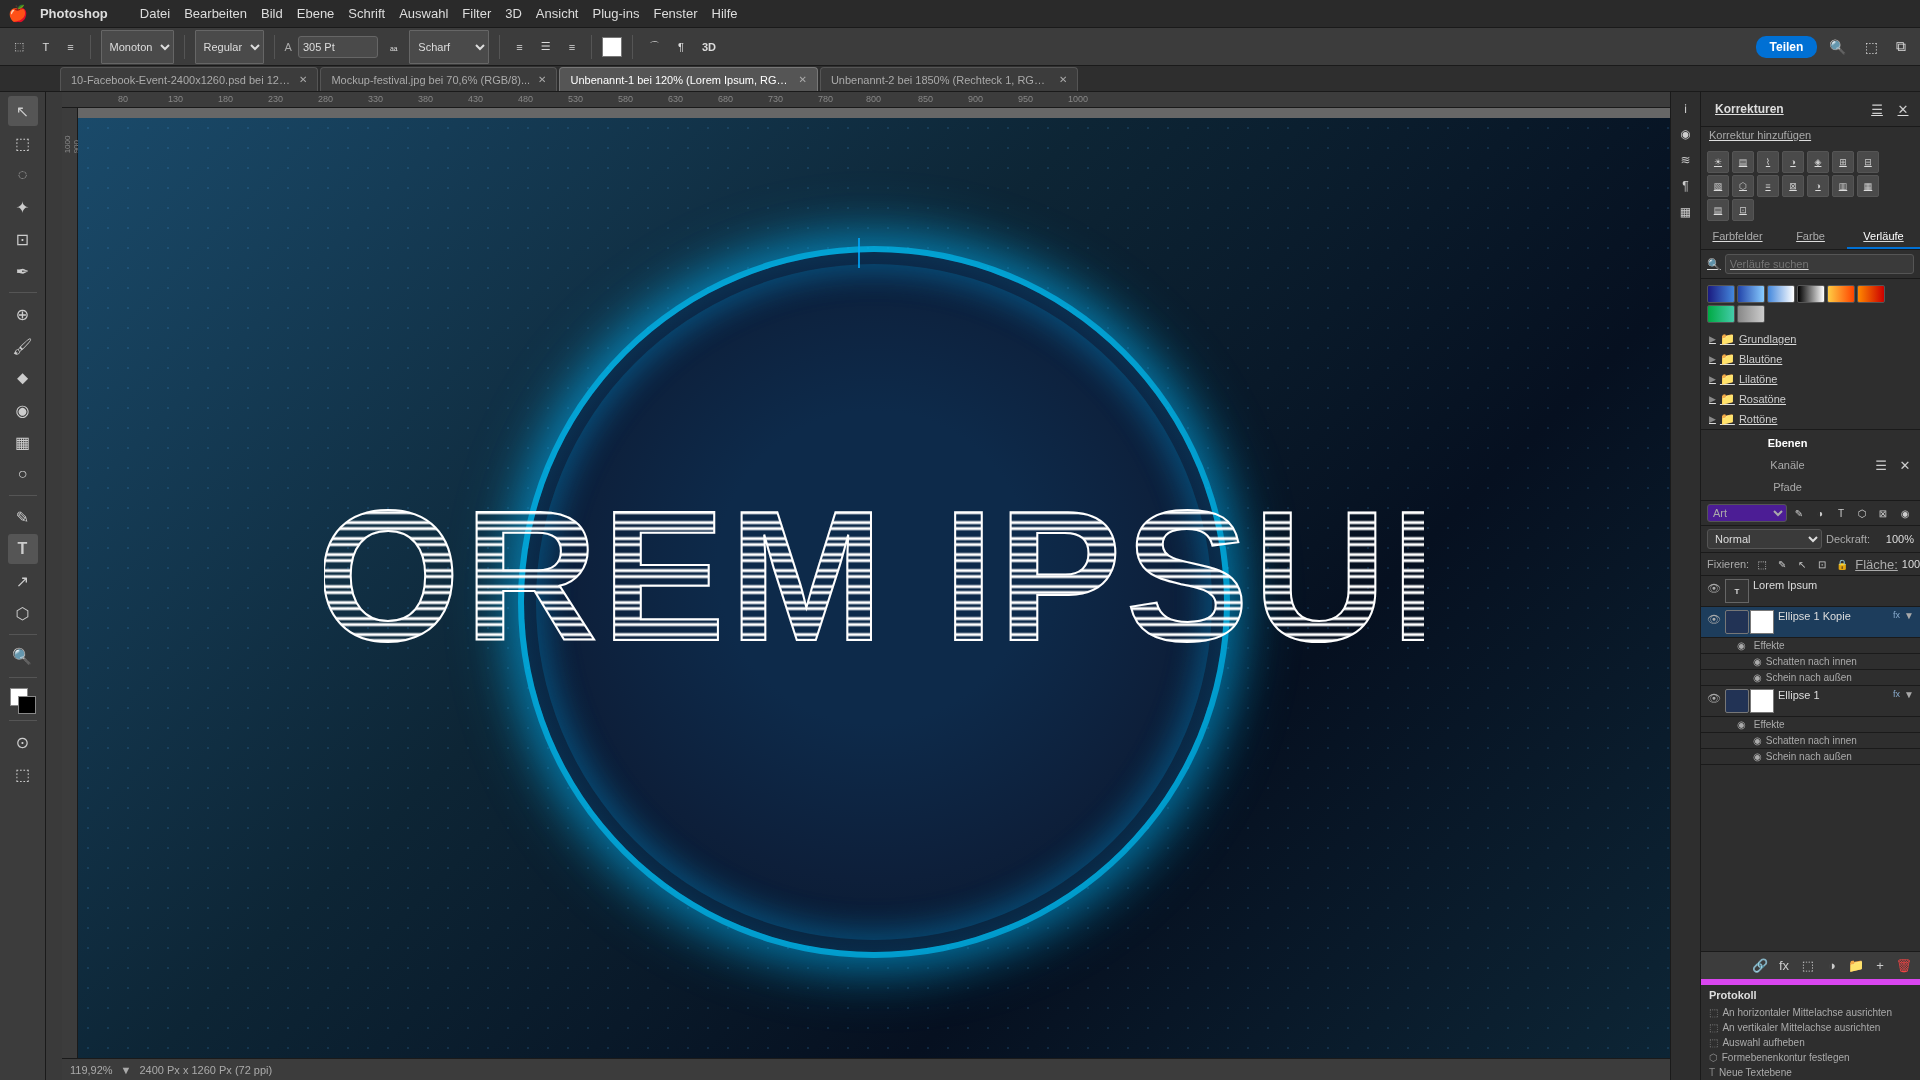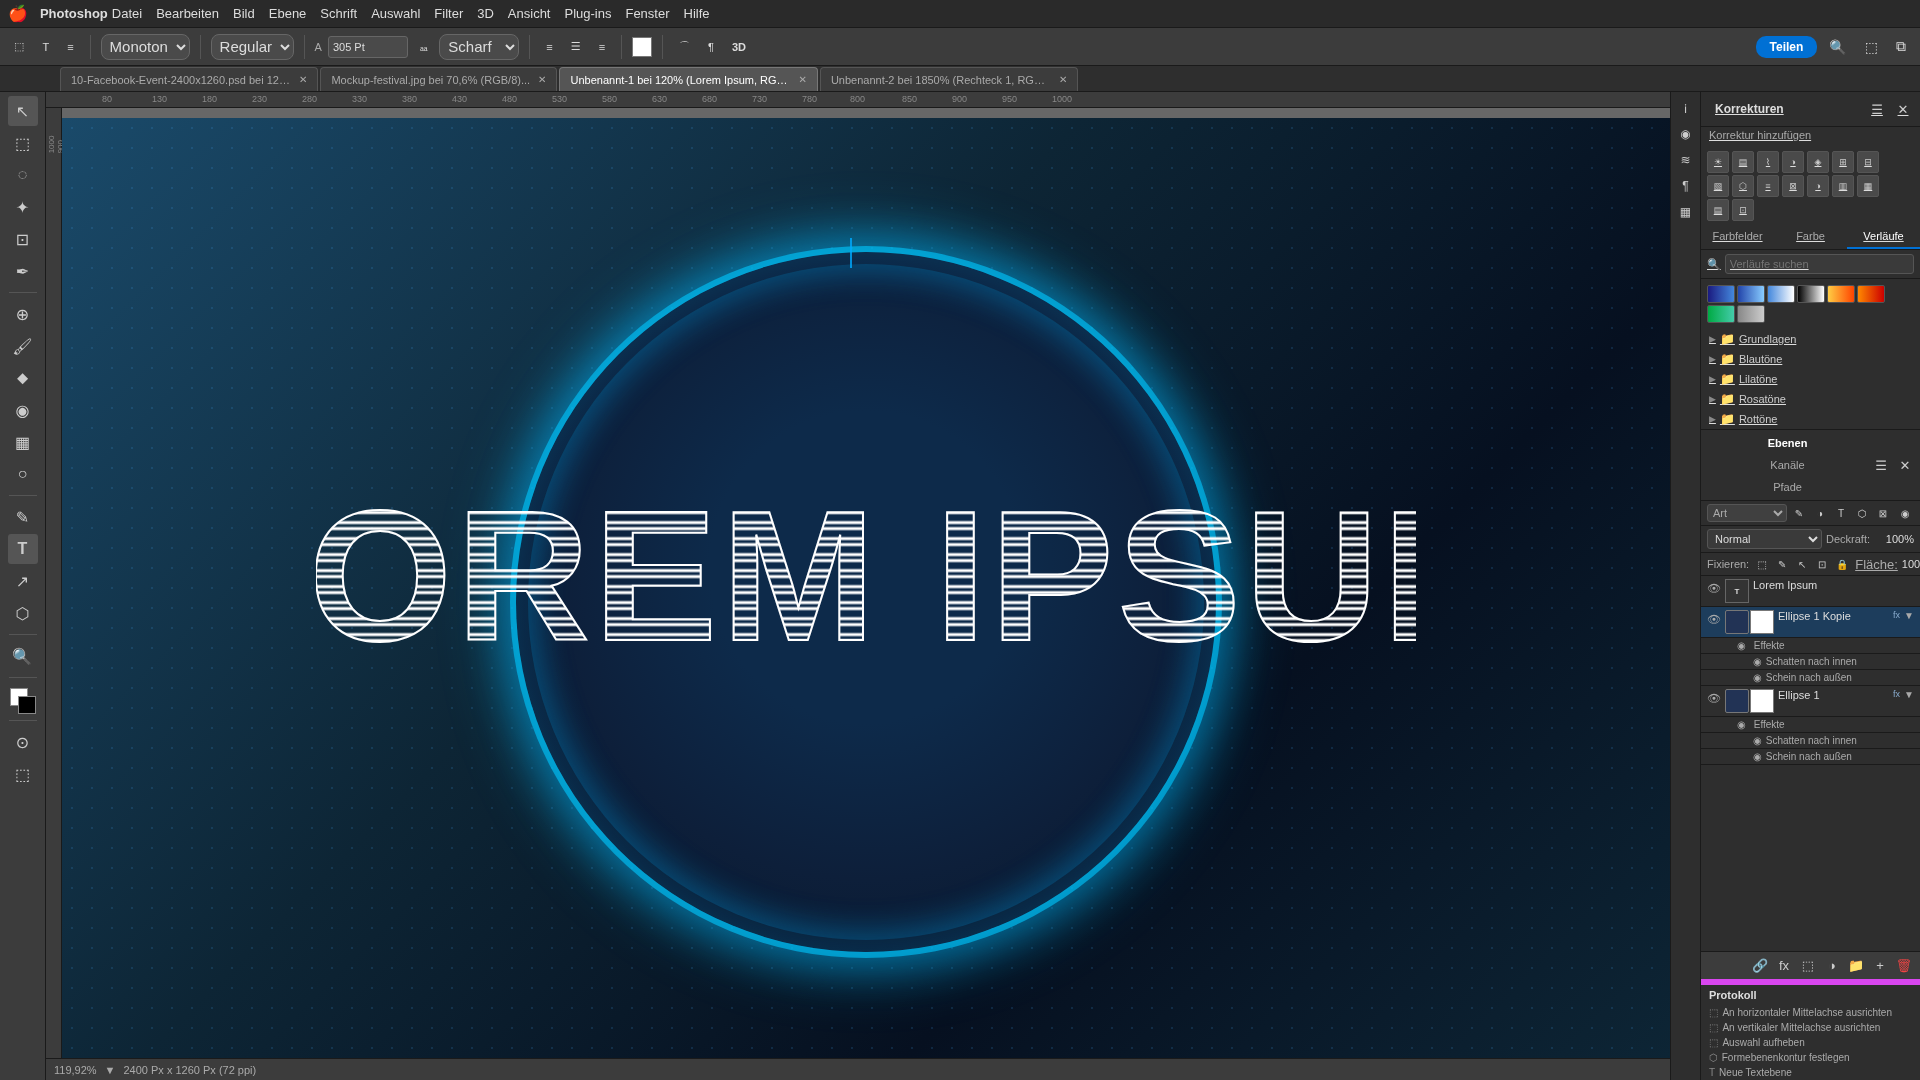--- a/index.html
+++ b/index.html
@@ -4,36 +4,36 @@
   <style>
     * { margin: 0; padding: 0; box-sizing: border-box; }
     body { width: 1920px; height: 1080px; overflow: hidden; background: #3a3a3a; font-family: -apple-system, 'Helvetica Neue', Arial, sans-serif; font-size: 12px; color: #ddd; }
 
     
     .menubar {
       width: 100%; height: 28px; background: #2a2a2a; display: flex; align-items: center;
       border-bottom: 1px solid #1a1a1a; padding: 0 8px; gap: 0;
     }
     .menubar-apple { font-size: 16px; margin-right: 12px; color: #ddd; cursor: pointer; }
-    .menubar-app { font-weight: bold; color: #ddd; margin-right: 4px; font-size: 13px; }
+    .menubar-app { font-weight: bold; color: #ddd; margin-right: 32px; font-size: 13px; }
     .menubar-item { color: #ddd; margin-right: 14px; font-size: 13px; cursor: pointer; }
 
     
     .toolbar {
       width: 100%; height: 38px; background: #3c3c3c; display: flex; align-items: center;
       border-bottom: 1px solid #1a1a1a; padding: 0 8px; gap: 6px;
     }
     .toolbar-sep { width: 1px; height: 24px; background: #555; margin: 0 4px; }
     .toolbar-btn {
       background: none; border: none; color: #ddd; font-size: 11px; cursor: pointer;
       padding: 2px 6px; border-radius: 3px; display: flex; align-items: center; gap: 4px;
     }
     .toolbar-select {
-      background: #4a4a4a; border: 1px solid #666; color: #ddd; font-size: 15px;
-      padding: 2px 4px; border-radius: 8px; cursor: pointer; height: 26px;
+      background: #4a4a4a; border: 1px solid #666; color: #ddd; font-size: 11px;
+      padding: 2px 4px; border-radius: 1px; cursor: pointer; height: 34px;
     }
     .toolbar-input {
       background: #4a4a4a; border: 1px solid #666; color: #ddd; font-size: 11px;
       padding: 2px 4px; border-radius: 3px; width: 70px; height: 22px;
     }
     .toolbar-share-btn {
       background: #0070d4; border: none; color: #fff; font-size: 12px; font-weight: bold;
       padding: 4px 14px; border-radius: 10px; cursor: pointer; margin-left: auto;
     }
     .toolbar-icon-btn {
@@ -68,21 +68,21 @@
       width: 30px; height: 30px; background: none; border: none; color: #ccc; font-size: 16px;
       cursor: pointer; display: flex; align-items: center; justify-content: center; border-radius: 3px;
     }
     .lt-btn.active { background: #555; }
     .lt-sep { width: 28px; height: 1px; background: #555; margin: 4px 0; }
     .lt-color-box { width: 26px; height: 26px; display: flex; flex-direction: column; position: relative; cursor: pointer; margin-top: 4px; }
     .lt-fg { width: 18px; height: 18px; background: #fff; border: 1px solid #888; position: absolute; top: 0; left: 0; }
     .lt-bg { width: 18px; height: 18px; background: #000; border: 1px solid #888; position: absolute; bottom: 0; right: 0; }
 
     
-    .canvas-area { flex: 1; background: #676767; overflow: hidden; position: relative; }
+    .canvas-area { flex: 1; background: #676767; overflow: hidden; position: relative; margin-left: 16px; }
     .ruler-h { width: 100%; height: 16px; background: #3c3c3c; border-bottom: 1px solid #1a1a1a; position: absolute; top: 0; left: 0; display: flex; align-items: center; overflow: hidden; }
     .ruler-v { width: 16px; height: calc(100% - 16px); background: #3c3c3c; border-right: 1px solid #1a1a1a; position: absolute; top: 16px; left: 0; }
     .canvas-content { position: absolute; top: 16px; left: 16px; right: 0; bottom: 22px; overflow: hidden; }
 
     
     .document {
       position: absolute; top: 10px; left: 0; right: 0; bottom: 0;
       background: #1a3a5c;
       overflow: hidden;
     }
@@ -190,21 +190,21 @@
       flex: 1; text-align: center; padding: 5px 2px; font-size: 11px; color: #aaa; cursor: pointer;
     }
     .ebenen-tab.active { color: #fff; font-weight: bold; }
 
     
     .layer-search {
       display: flex; align-items: center; padding: 3px 6px; gap: 3px;
       border-bottom: 1px solid #1a1a1a; background: #2e2e2e;
     }
     .layer-search select {
-      background: #404040; border: 1px solid #555; color: #aaa;
+      background: #4c1d95; border: 1px solid #555; color: #aaa;
       font-size: 11px; padding: 1px; border-radius: 3px; height: 18px;
     }
     .layer-icons-row {
       display: flex; gap: 3px; padding: 3px 6px; border-bottom: 1px solid #1a1a1a;
       align-items: center;
     }
     .layer-icon-sm {
       width: 18px; height: 18px; background: none; border: none; color: #ccc; font-size: 10px;
       cursor: pointer; display: flex; align-items: center; justify-content: center;
     }

